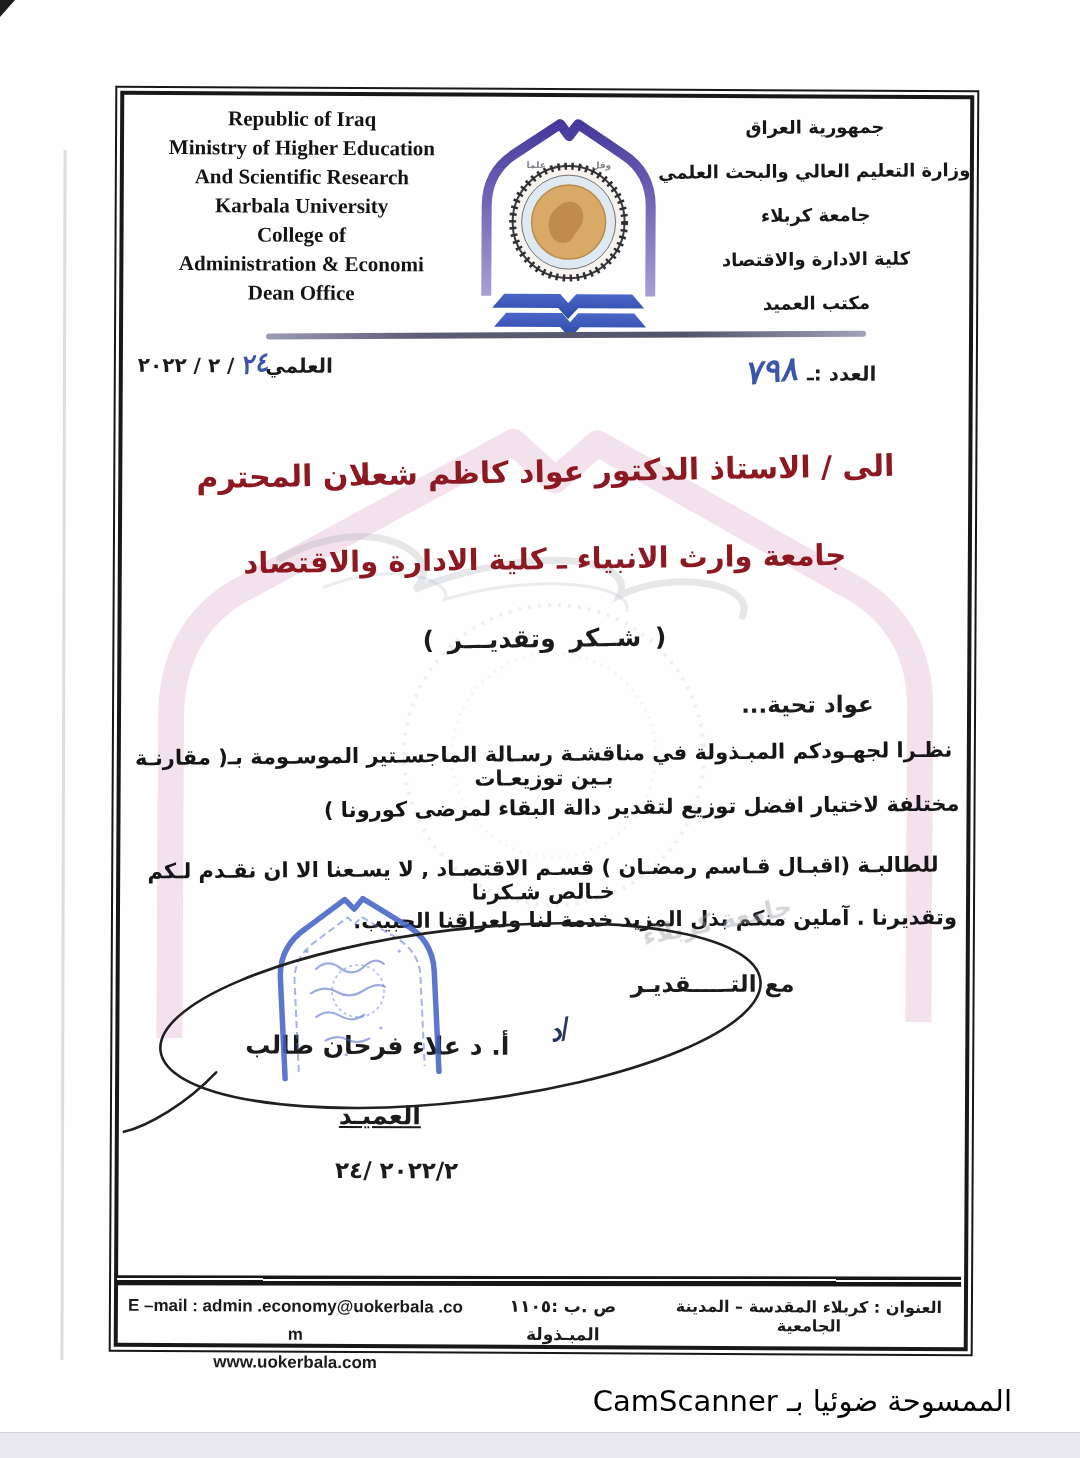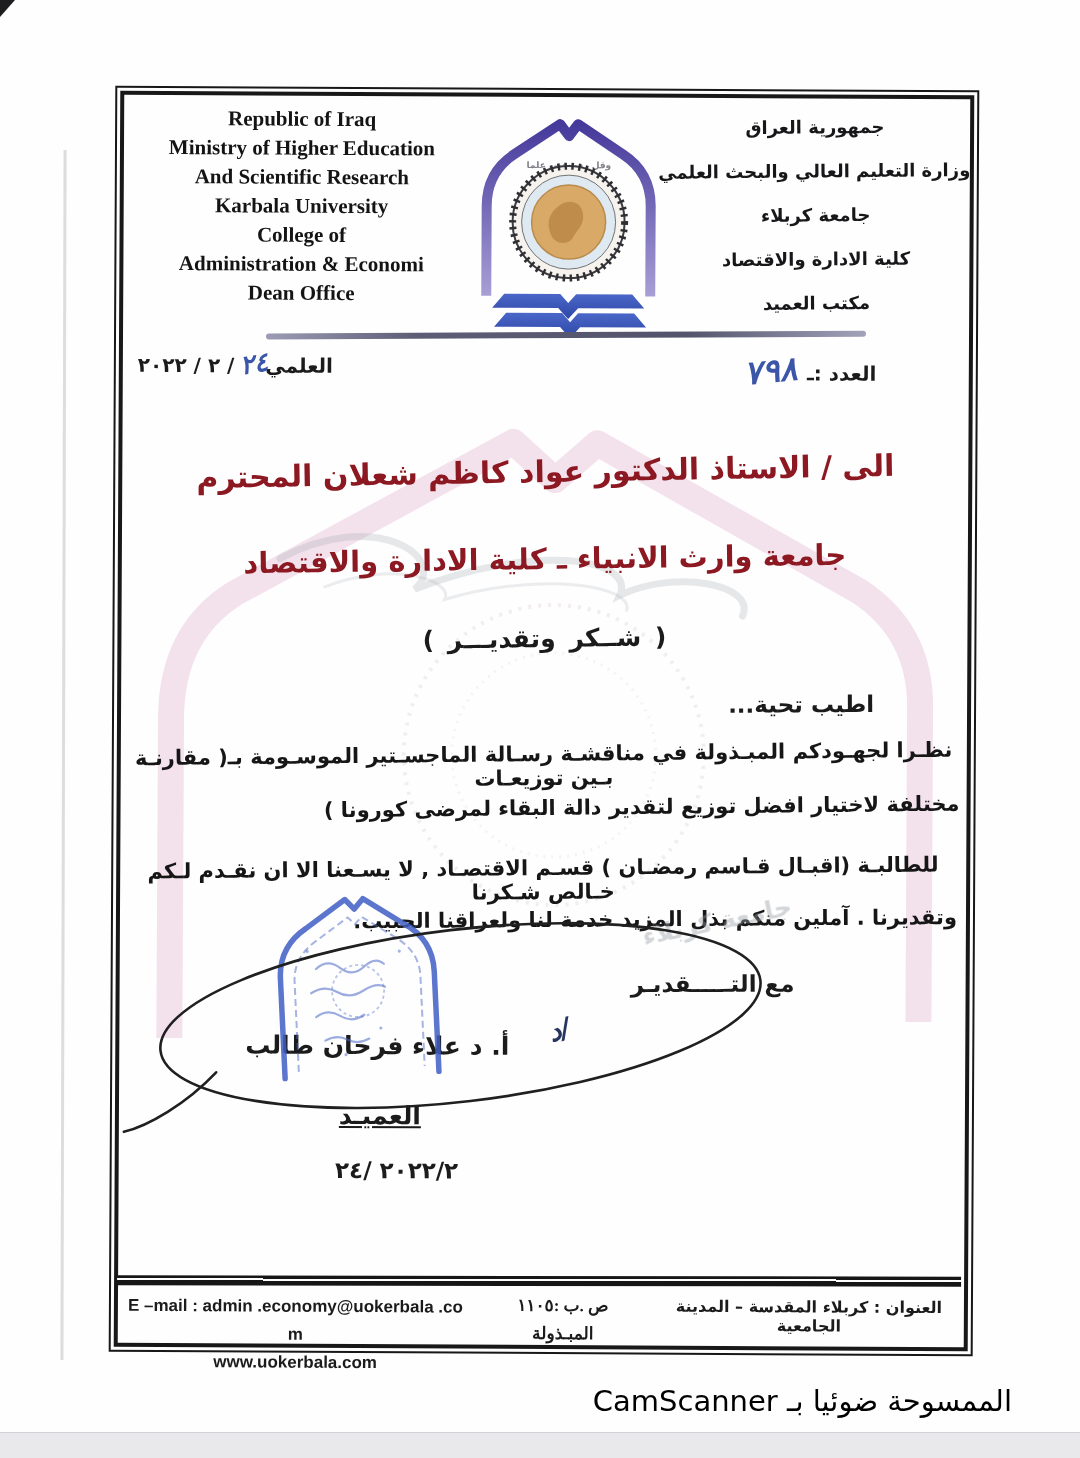--- a/index.html
+++ b/index.html
@@ -49,21 +49,21 @@
   .signature{left:8px;top:820px;width:676px;height:240px;z-index:3;}
   .init{left:436px;top:924px;font-size:27px;color:#26355e;font-weight:bold;font-style:italic;
         transform:rotate(-18deg);z-index:3;}
   .signatory{left:90px;top:942px;width:350px;text-align:center;font-size:25px;font-weight:bold;z-index:1;}
   .dean{left:198px;top:1012px;width:140px;text-align:center;font-size:25px;font-weight:bold;z-index:1;text-decoration:underline;}
   .sig-date{left:150px;top:1068px;width:270px;text-align:center;font-size:23px;font-weight:bold;direction:ltr;z-index:1;}
   
   .foot-rule{left:6px;top:1186px;width:844px;height:10px;z-index:1;transform:rotate(-.2deg);
              background:linear-gradient(180deg,#161616 0 3px,#fdfdfd 3px 5px,#161616 5px 10px);}
   .foot-addr{left:548px;top:1206px;width:300px;text-align:center;font-size:16px;font-weight:bold;z-index:1;}
-  .foot-po{left:362px;top:1202px;width:180px;text-align:center;font-size:17px;font-weight:bold;line-height:28px;z-index:1;font-family:Liberation Serif, serif;}
+  .foot-po{left:362px;top:1202px;width:180px;text-align:center;font-size:17px;font-weight:bold;line-height:28px;z-index:1;}
   .foot-mail{left:12px;top:1204px;width:345px;text-align:center;font-weight:bold;line-height:28px;z-index:1;
              font-family:"Liberation Sans",sans-serif;font-size:17px;}
   
   .cam{left:500px;top:1384px;width:512px;direction:rtl;font-size:29px;color:#000000;z-index:1;}
   .bottom-bar{left:0;top:1432px;width:1080px;height:26px;background:#e9e9ec;border-top:1px solid #d2d2d6;z-index:1;}
 </style>
 </head>
 <body>
 
 <div class="stage">
@@ -129,21 +129,21 @@
     </div>
     <div class="ref-date" dir="rtl">
       <span class="lbl">العلمي</span>
       <span class="hand hand-sm">٢٤</span>
       <span class="lbl">/ ٢ / ٢٠٢٢</span>
     </div>
 
     <div class="red line1" dir="rtl">الى / الاستاذ الدكتور عواد كاظم شعلان المحترم</div>
     <div class="red line2" dir="rtl">جامعة وارث الانبياء ـ كلية الادارة والاقتصاد</div>
     <div class="subject" dir="rtl">( شــكر وتقديـــر )</div>
-    <div class="abs greeting" dir="rtl">اطيب تحية...</div>
+    <div class="abs greeting" dir="rtl">عواد تحية...</div>
 
     <div class="bodyln b1" dir="rtl">نظـرا لجهـودكم المبـذولة في مناقشـة رسـالة الماجسـتير الموسـومة بـ( مقارنـة بـين توزيعـات</div>
     <div class="bodyln b2" dir="rtl">مختلفة لاختيار افضل توزيع لتقدير دالة البقاء لمرضى كورونا  )</div>
     <div class="bodyln b3" dir="rtl">للطالبـة (اقبـال قـاسم رمضـان ) قسـم الاقتصـاد , لا يسـعنا الا ان نقـدم لـكم خـالص شـكرنا</div>
     <div class="bodyln b4" dir="rtl">وتقديرنا . آملين منكم بذل المزيد خدمة لنا ولعراقنا الحبيب.</div>
 
     <div class="abs regards" dir="rtl">مع التـــــقديـر</div>
     <div class="ghost-sign" dir="rtl">جامعة كربلاء</div>
 
     <svg class="stamp" viewBox="0 0 214 205">

